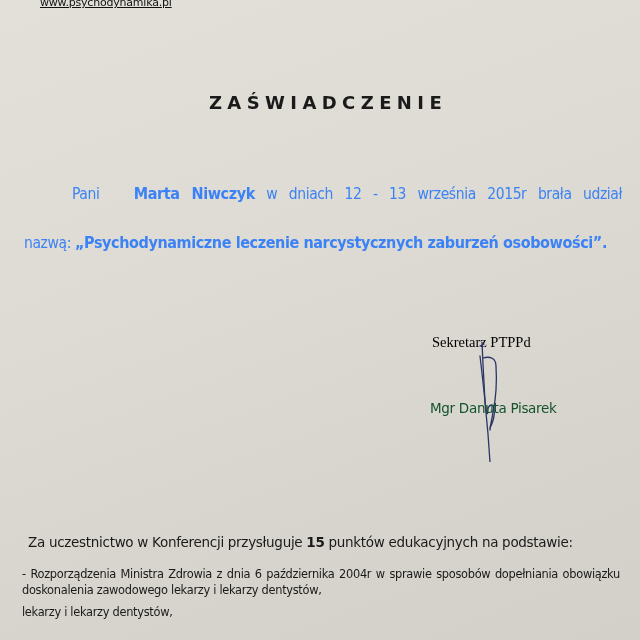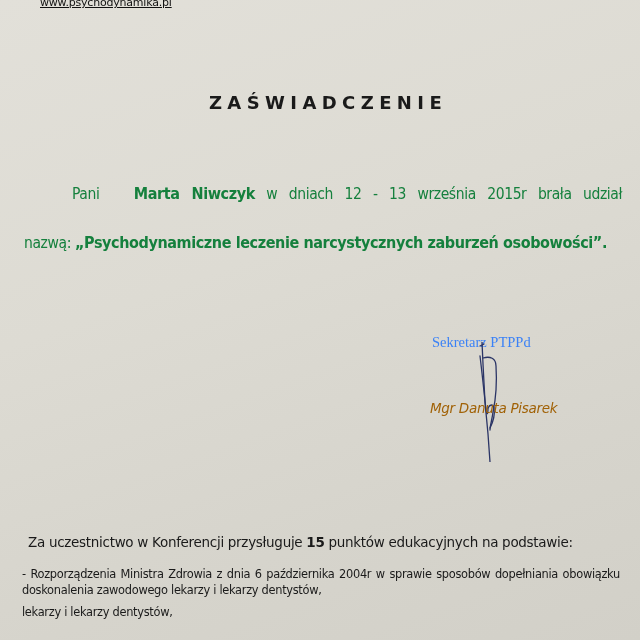--- a/index.html
+++ b/index.html
@@ -15,36 +15,36 @@
     font-size:11px; color:#111; text-decoration:underline;
     font-family:"DejaVu Sans", sans-serif; letter-spacing:-0.2px;
   }
   .title {
     position:absolute; left:0; width:640px; top:92px; text-align:center;
     font-size:18px; font-weight:bold; letter-spacing:5.4px;
     font-family:"DejaVu Sans", sans-serif; padding-left:8px;
   }
   .para {
     position:absolute; left:24px; width:598px; top:178px;
-    font-size:15.5px; line-height:32px; text-align:justify; color:#15803d;
+    font-size:15.5px; line-height:32px; text-align:justify; color:#3b82f6;
     font-family:"DejaVu Sans Condensed","DejaVu Sans", sans-serif;
     letter-spacing:-0.4px;
   }
   .para .line { display:block; text-align:justify; text-align-last:justify; white-space:nowrap; }
   .para .first { padding-left:48px; }
   .para .last { text-align-last:left;margin-top:17px; }
   .para b { font-size:16px; }
   .name { font-weight:bold; }
   .sec-role {
     position:absolute; left:432px; top:334px;
-    font-family:"Liberation Serif", serif; font-size:14.5px; color:#3b82f6;
+    font-family:"Liberation Serif", serif; font-size:14.5px; color:#000000;
   }
   .sec-name {
     position:absolute; left:430px; top:400px;
-    font-family:"DejaVu Sans", sans-serif; font-size:13.5px; color:#a16207; letter-spacing:-0.3px;font-style:italic;
+    font-family:"DejaVu Sans", sans-serif; font-size:13.5px; color:#14532d; letter-spacing:-0.3px;
   }
   .signature { position:absolute; left:466px; top:342px; width:60px; height:120px; }
   .points {
     position:absolute; left:28px; top:534px;
     font-family:"DejaVu Sans", sans-serif; font-size:13.5px; letter-spacing:-0.3px;
   }
   .list { position:absolute; left:22px; width:598px; top:566px;
     font-family:"DejaVu Sans", sans-serif; font-size:11.4px; letter-spacing:-0.3px; color:#1a1a1a; }
   .list .item { margin-bottom:6px; line-height:16px; }
   .list .l1 { display:block; text-align:justify; text-align-last:justify; white-space:nowrap; }

